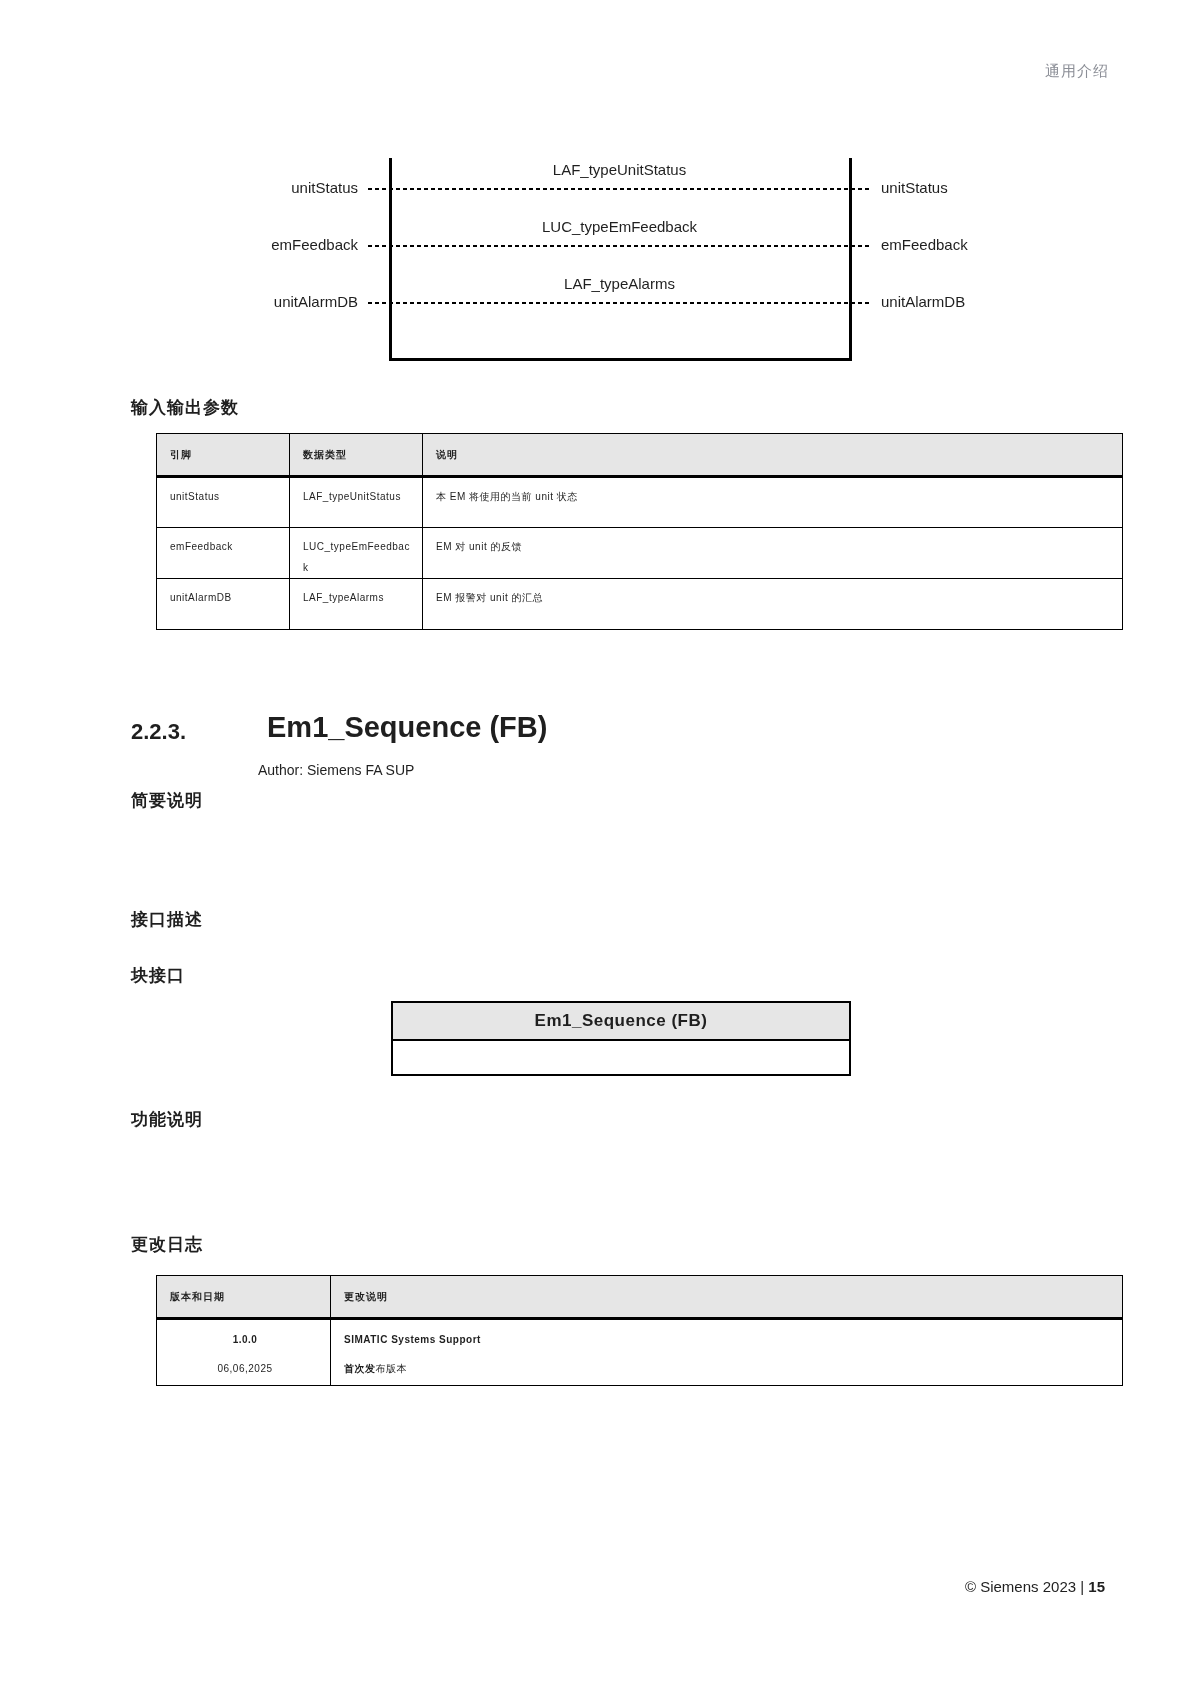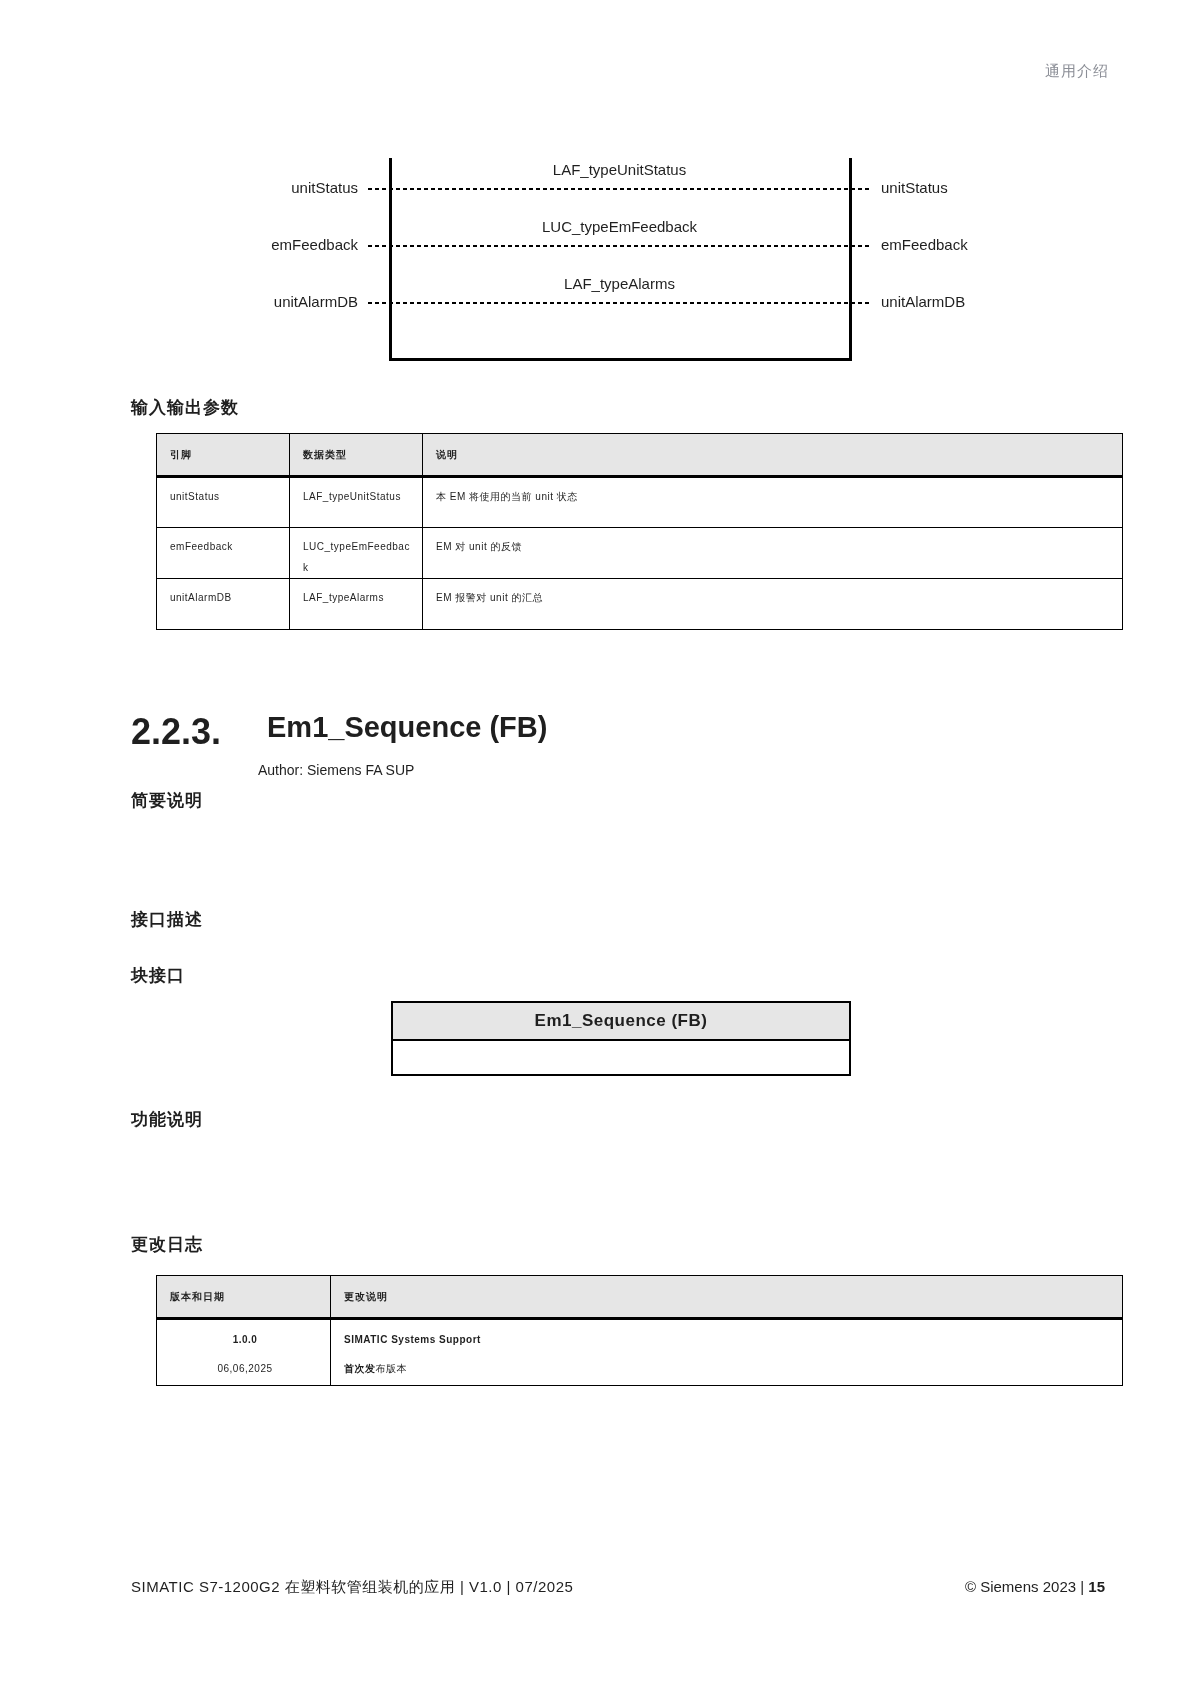--- a/index.html
+++ b/index.html
@@ -15,21 +15,21 @@
   
   .vline{width:3px;background:#000;}
   .hline{height:3px;background:#000;}
   .dash{height:2px;background:repeating-linear-gradient(to right,#000 0 4px,transparent 4px 7px);}
   .port-left{width:358px;text-align:right;font-size:15px;}
   .port-right{left:881px;font-size:15px;}
   .port-type{left:390px;width:459px;text-align:center;font-size:15px;}
 
   
   .h-bold{font-size:17px;font-weight:bold;letter-spacing:1px;}
-  .sec-num{font-size:36px;font-weight:bold;}
+  .sec-num{font-size:22px;font-weight:bold;margin-top:8px;}
   .sec-title{font-size:29px;font-weight:bold;}
   .author{font-size:14px;color:#1f1f1f;}
   .para{font-size:15.5px;line-height:30px;}
 
   
   .doc-table{border-collapse:collapse;table-layout:fixed;width:967px;}
   .doc-table th,.doc-table td{
     border:1.5px solid #000;font-size:10px;text-align:left;
     padding:0 10px 0 13px;box-sizing:border-box;vertical-align:top;
   }
@@ -157,18 +157,17 @@
           </td>
           <td>
             <span class="b">SIMATIC Systems Support</span><br>
             <span class="b">首次发</span><span>布版本</span>
           </td>
         </tr>
       </tbody>
     </table>
   </div>
 
-  <div class="abs footer-left">SIMATIC S7-1200G2 在塑料软管组装机的应用 | V1.0 | 07/2025</div>
   <div class="abs footer-right">
     <span>© Siemens 2023 | </span><span class="b">15</span>
   </div>
 
 </div>
 
 </body></html>

